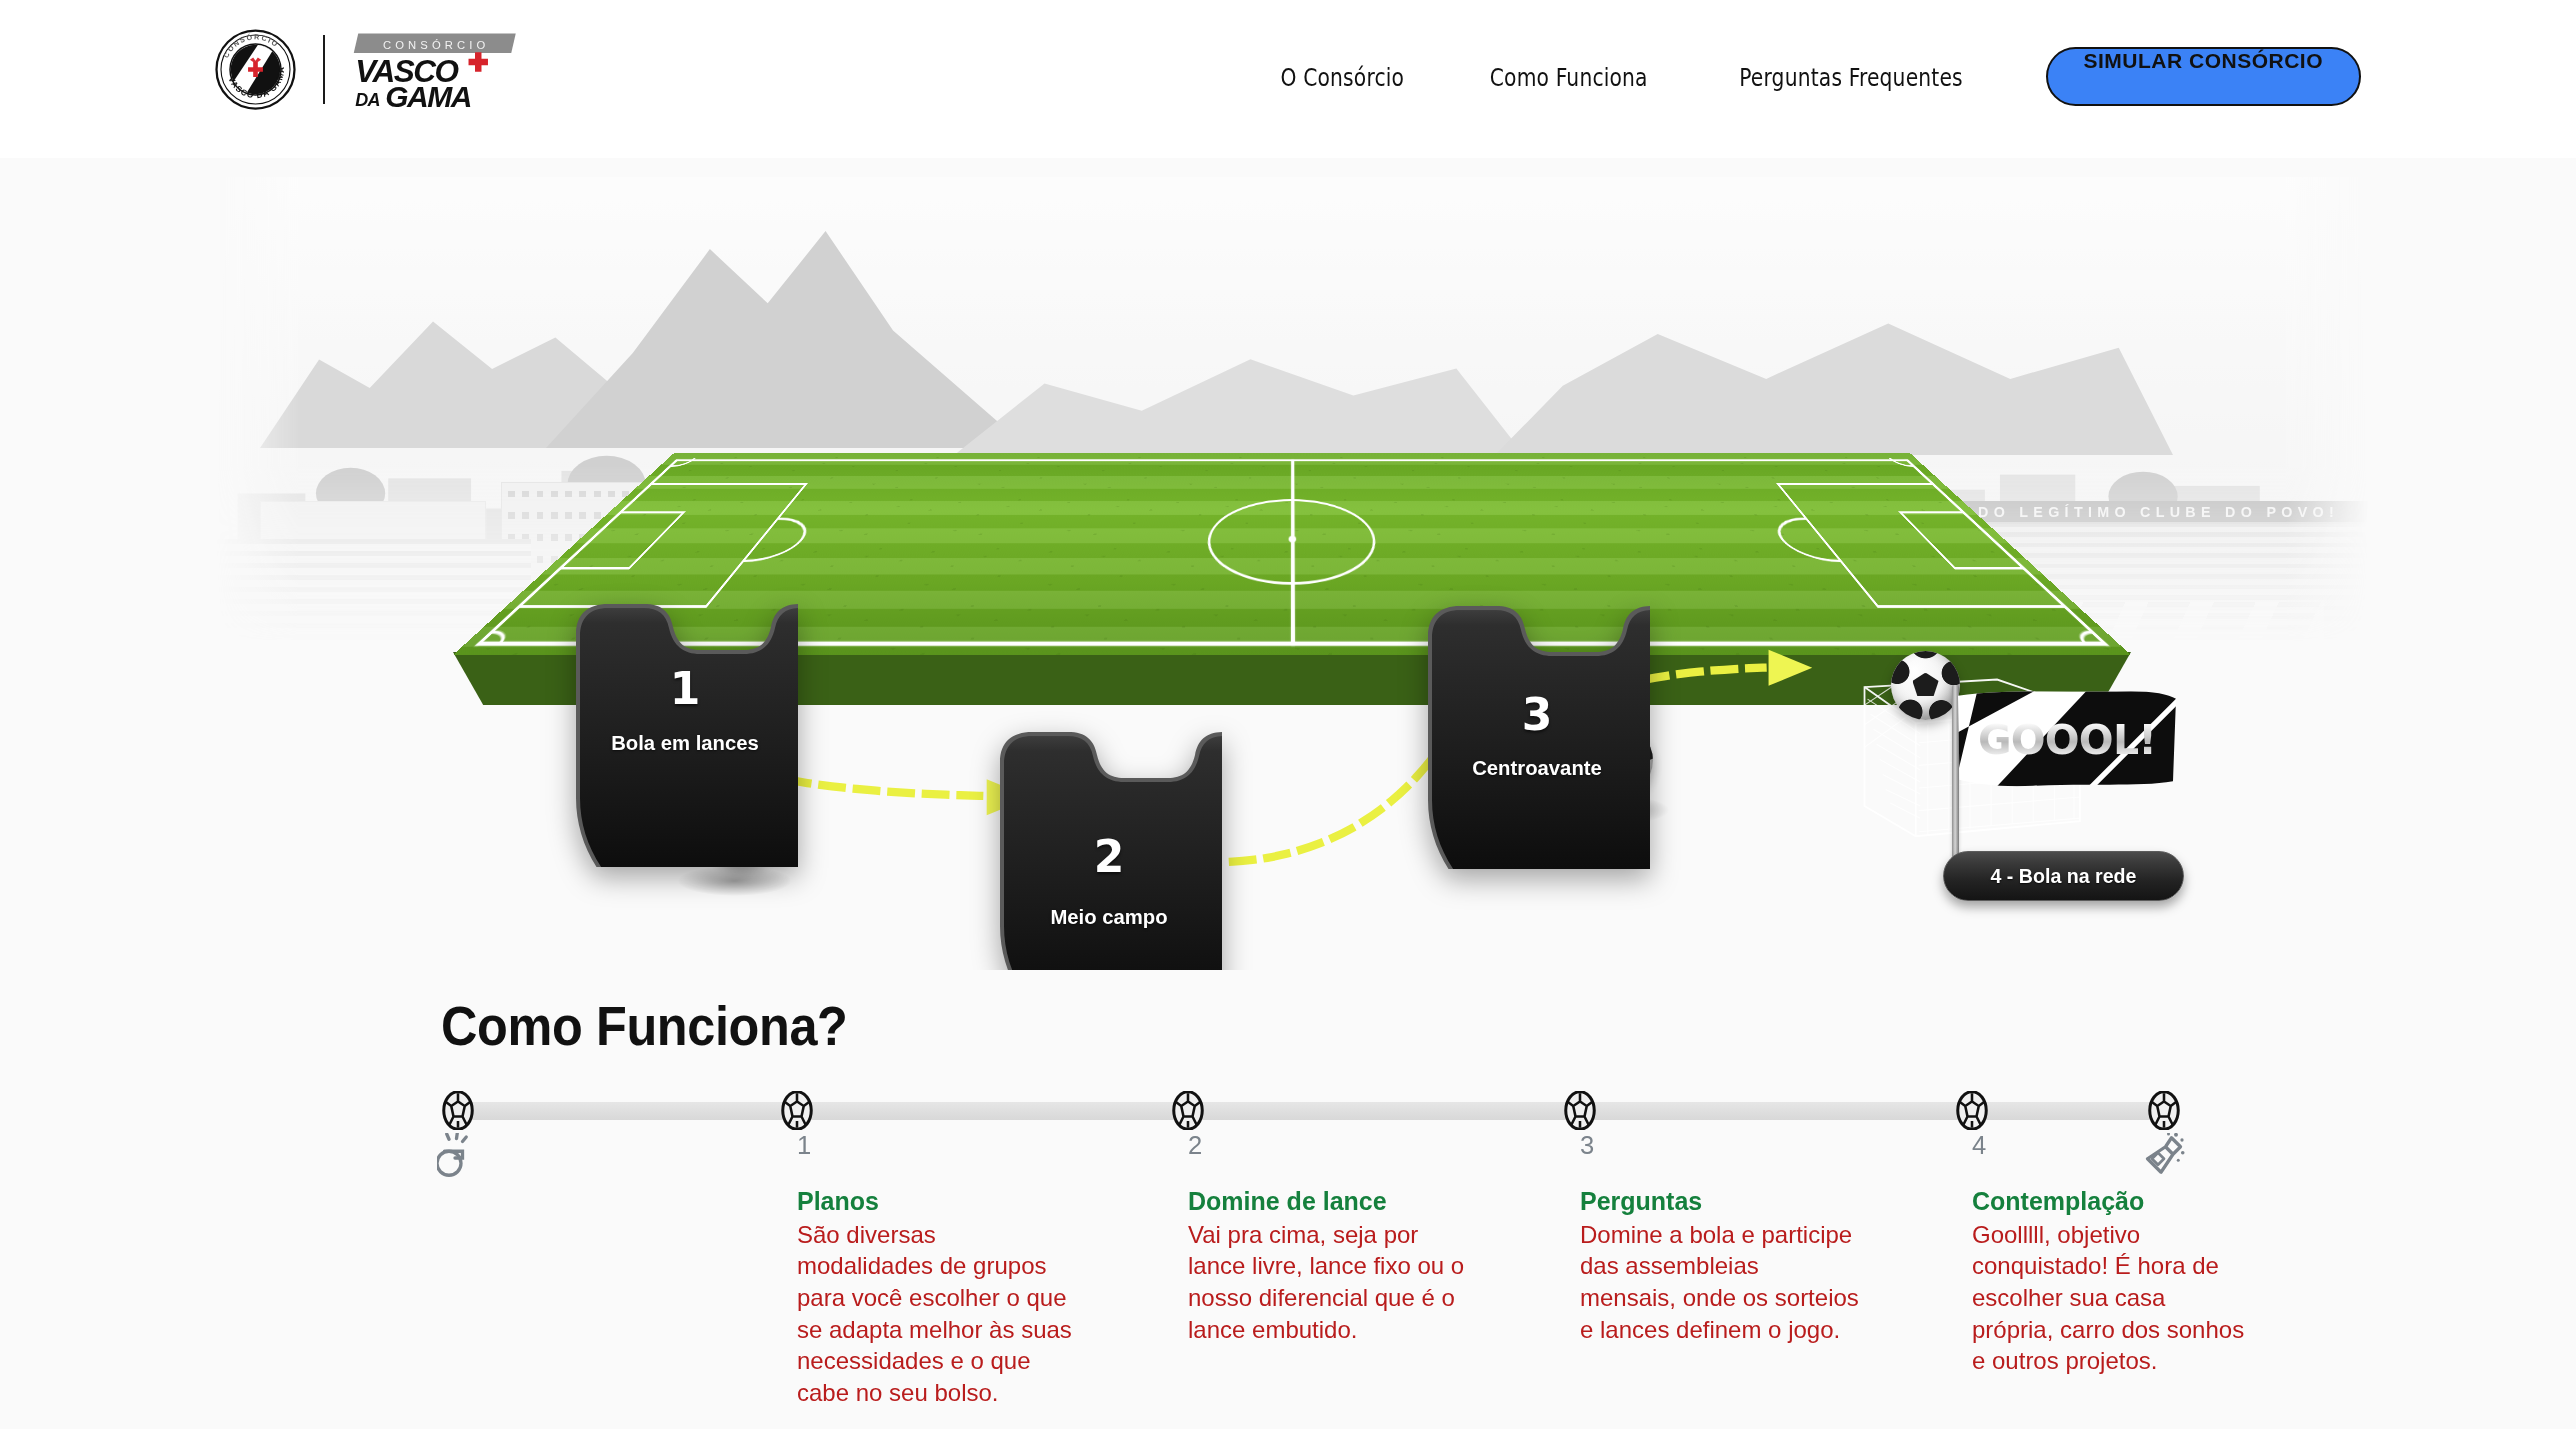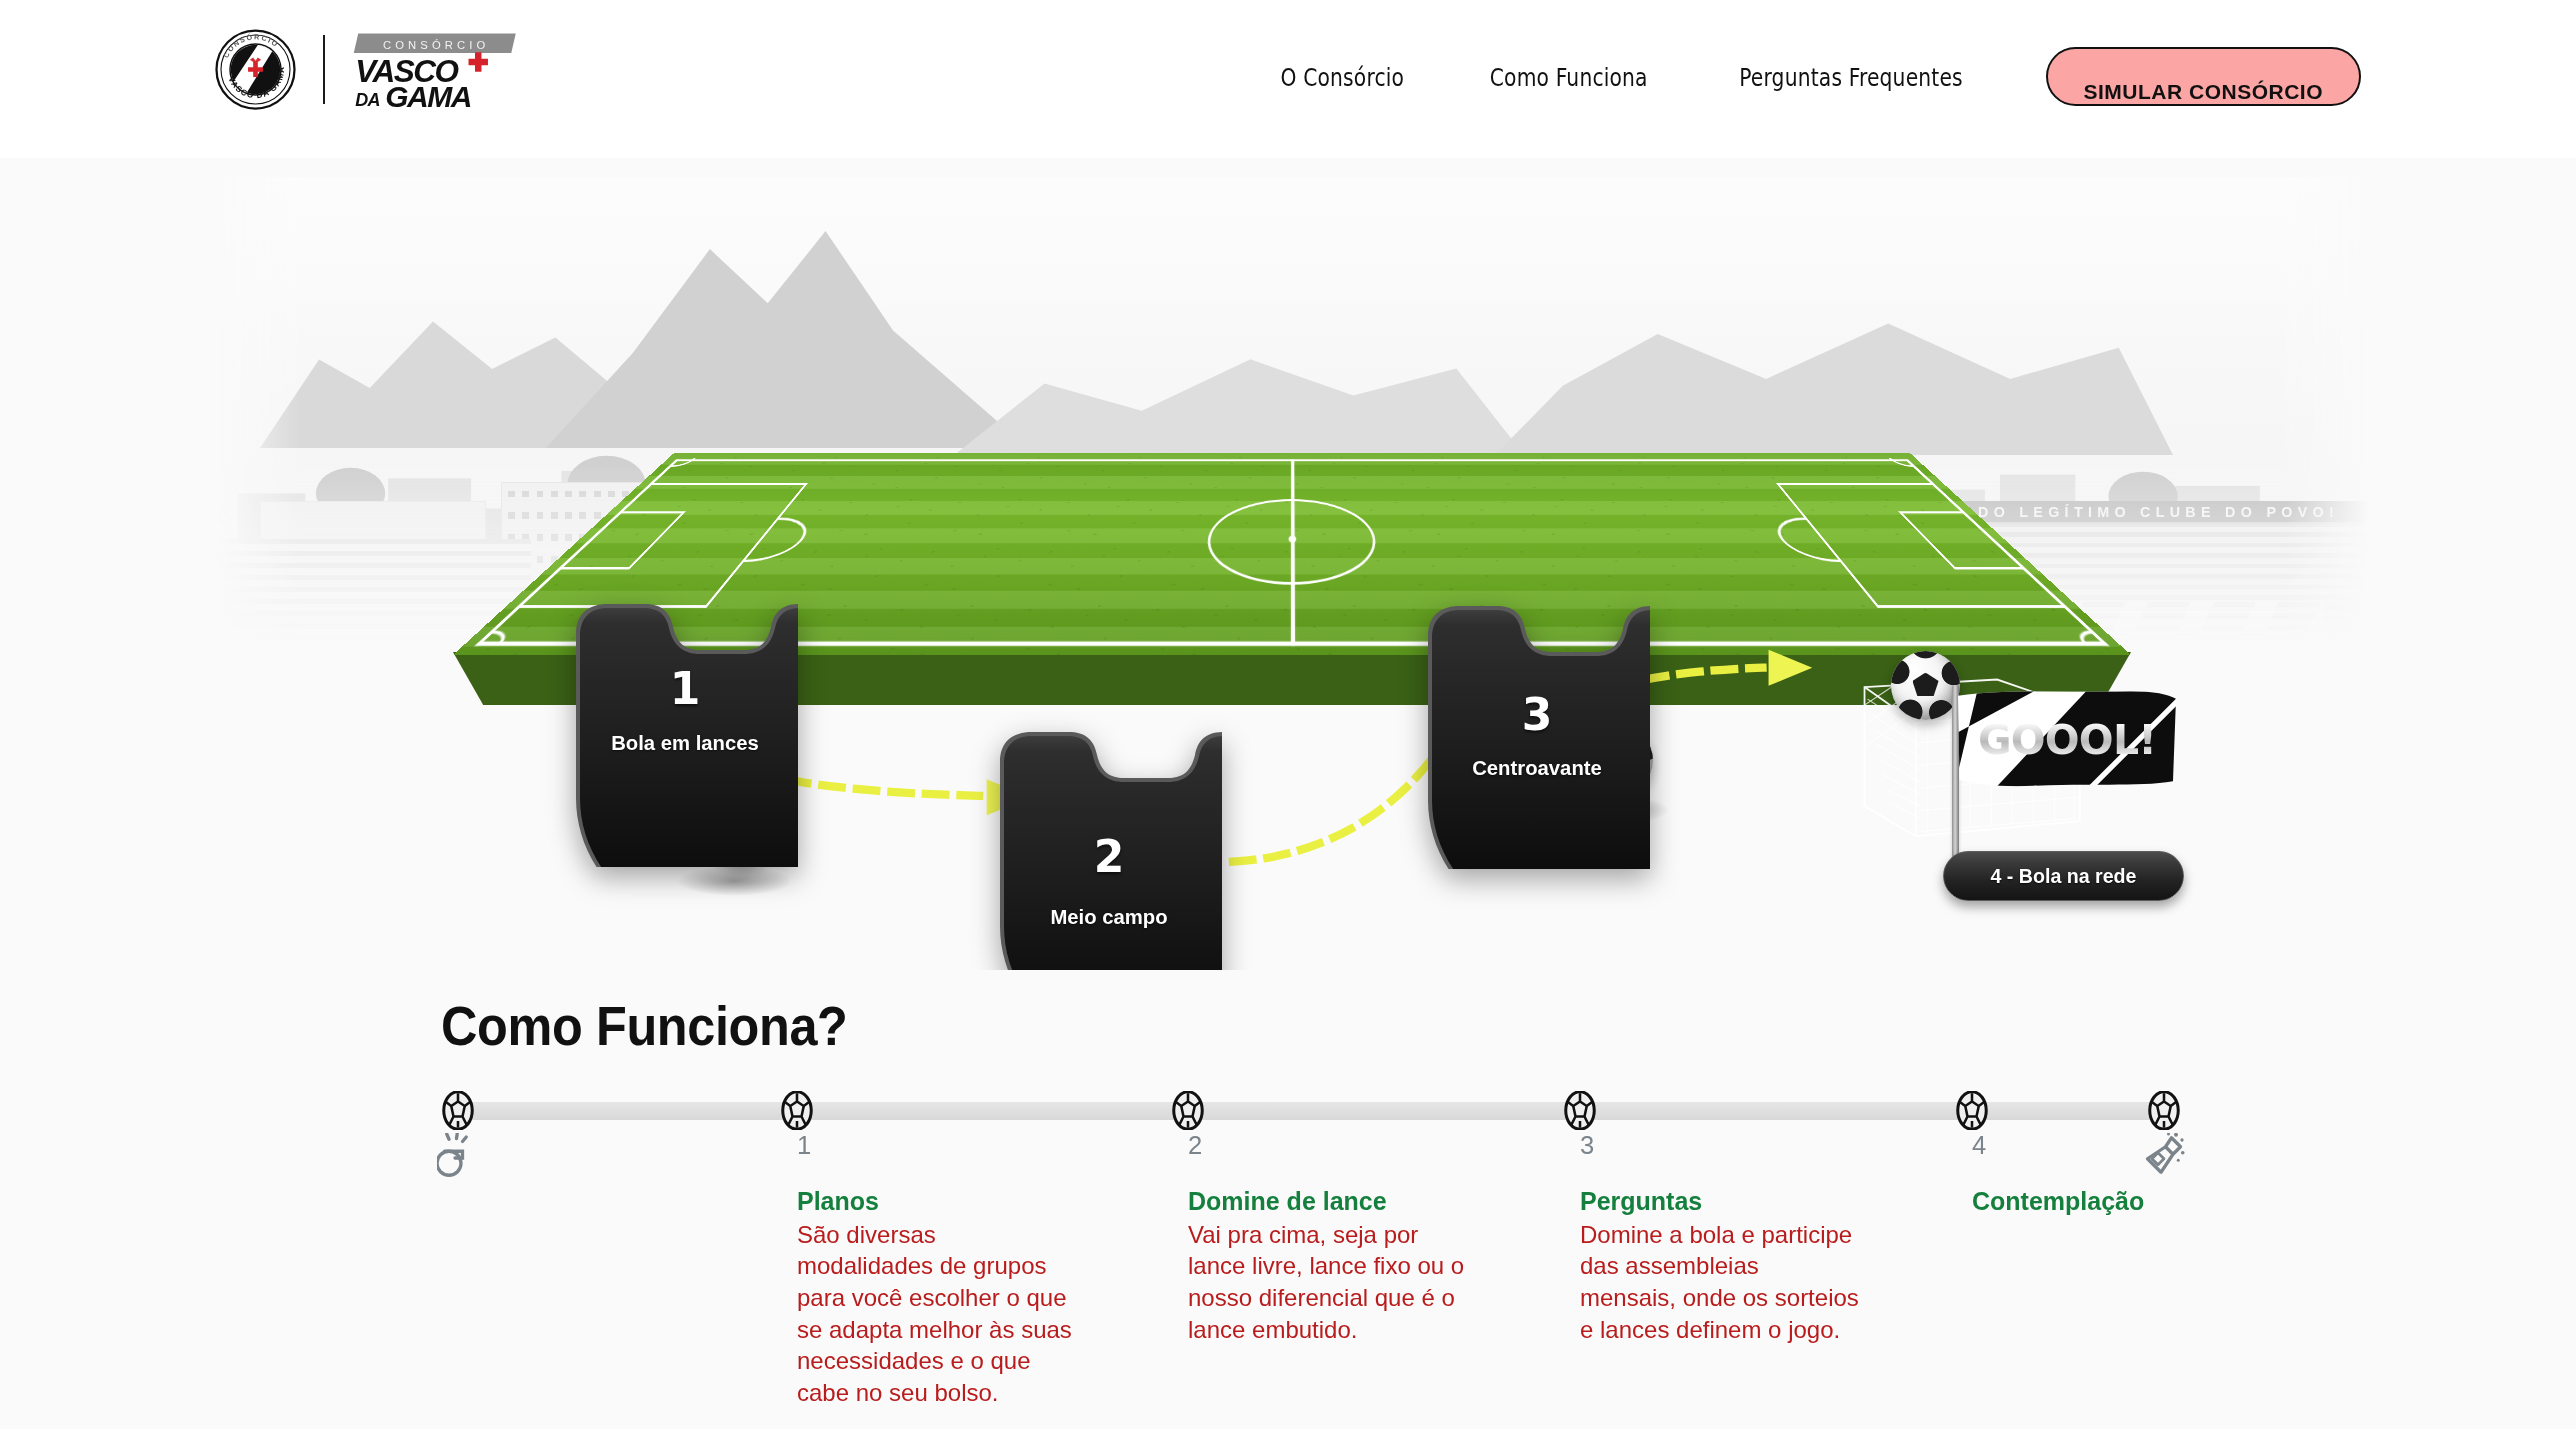--- a/index.html
+++ b/index.html
@@ -37,22 +37,22 @@
     font-family:"Liberation Sans Narrow","DejaVu Sans Condensed","Liberation Sans",sans-serif;
     font-size:25.6px; color:#111; letter-spacing:0.2px;
     padding:0 29px; white-space:nowrap; cursor:pointer;
     font-stretch:condensed;
     transform:scaleX(0.88); transform-origin:center;
   }
   #simulate-btn {
     margin-left:30px;
     border:2.3px solid #111; border-radius:35px;
     height:59px; padding:0 36px;
-    display:flex; align-items:flex-end; justify-content:center;
-    background:#fca5a5; cursor:pointer; white-space:nowrap;
+    display:flex; align-items:flex-start; justify-content:center;
+    background:#3b82f6; cursor:pointer; white-space:nowrap;
   }
   #simulate-btn span {
     font-size:21px; font-weight:bold; color:#111; letter-spacing:0.5px;
   }
 
   
   #hero {
     position:absolute; left:0; top:158px; width:2576px; height:812px;
     background:#fafafa; overflow:hidden;
   }
@@ -734,16 +734,17 @@
       <div class="tl-desc">Vai pra cima, seja por lance livre, lance fixo ou o nosso diferencial que é o lance embutido.</div>
     </div>
     <div class="tl-step" style="left:1139px;">
       <div class="tl-num">3</div>
       <div class="tl-head">Perguntas</div>
       <div class="tl-desc">Domine a bola e participe das assembleias mensais, onde os sorteios e lances definem o jogo.</div>
     </div>
     <div class="tl-step" style="left:1531px;">
       <div class="tl-num">4</div>
       <div class="tl-head">Contemplação</div>
+      <div class="tl-desc">Goolllll, objetivo conquistado! É hora de escolher sua casa própria, carro dos sonhos e outros projetos.</div>
     </div>
   </div>
 </section>
 
 
 </body></html>

